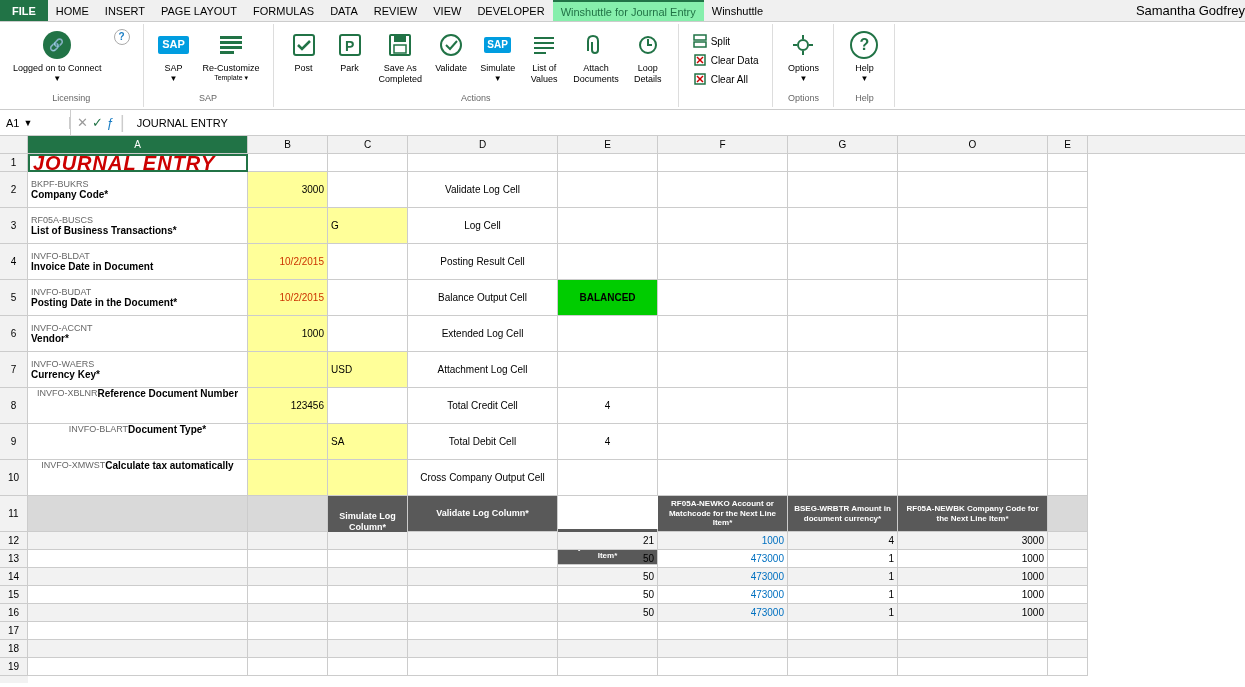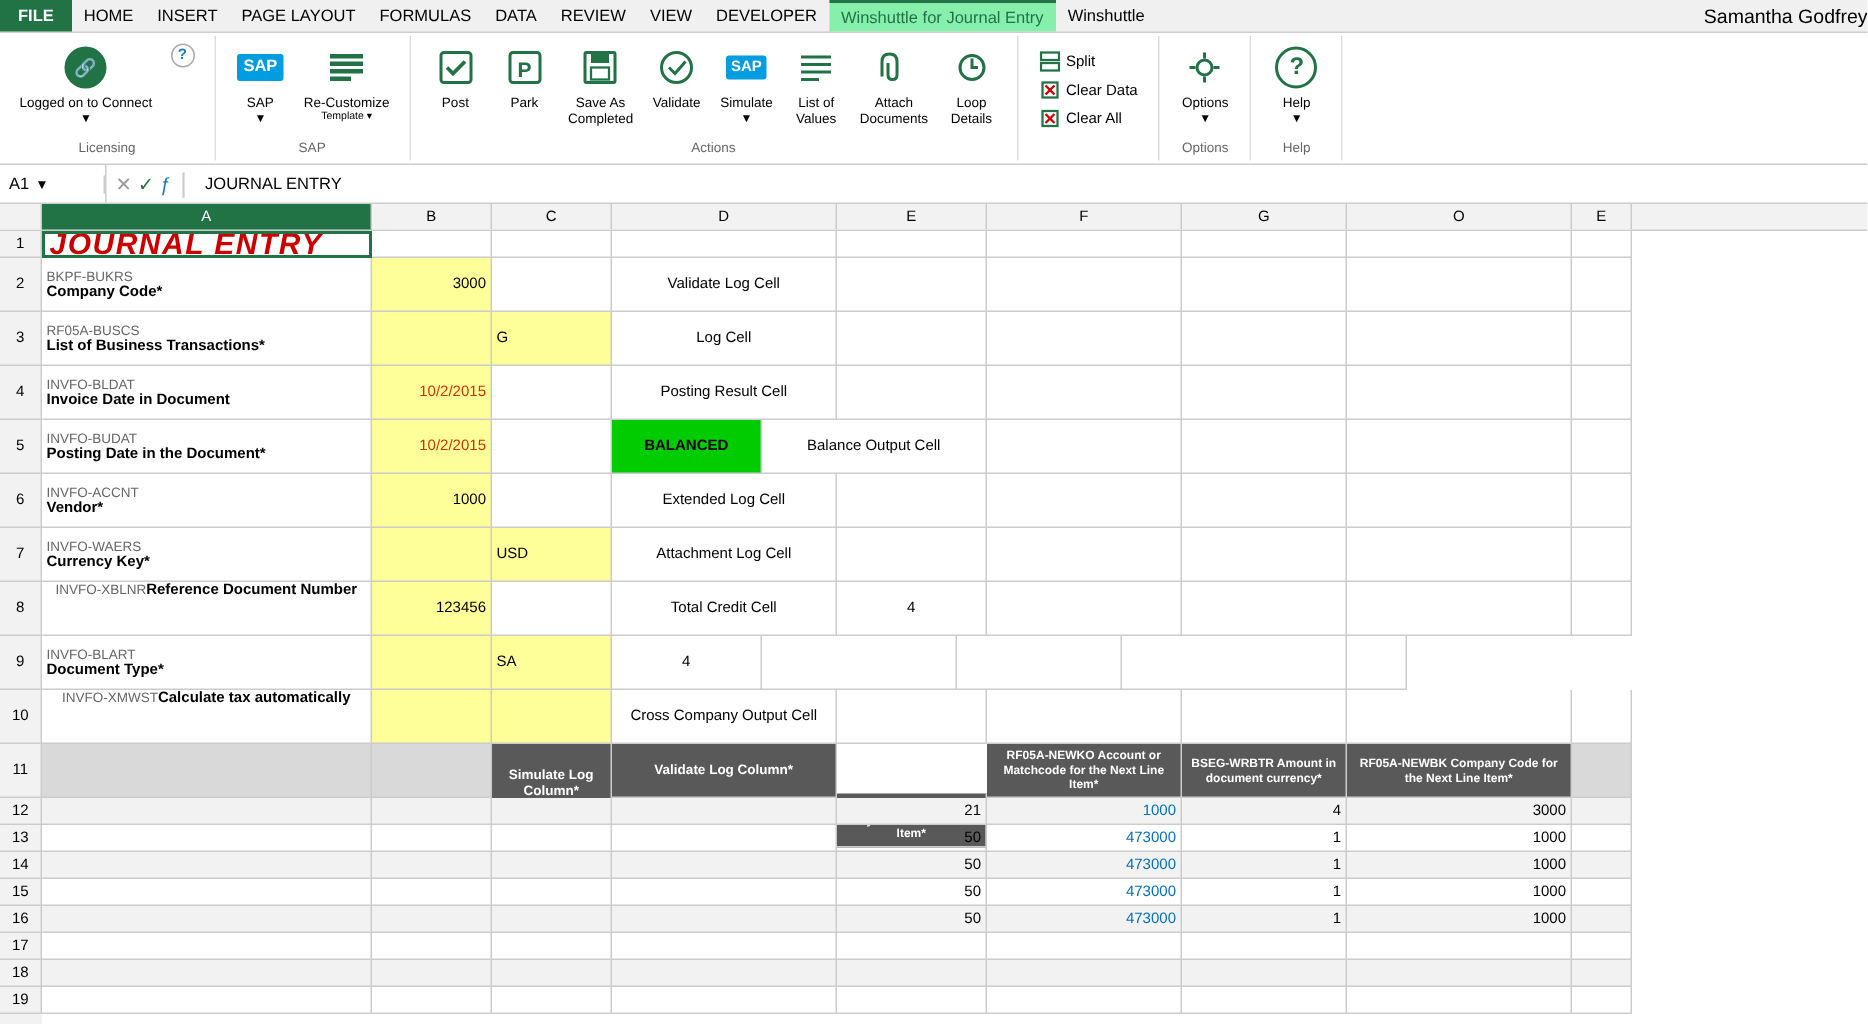--- a/index.html
+++ b/index.html
@@ -629,25 +629,25 @@
 
       <div class="grid-row double-row">
         <div class="cell cell-a" style="height:36px;flex-direction:column;align-items:flex-start;justify-content:center;">
           <span style="font-size:9px;color:#666;">INVFO-BUDAT</span>
           <span style="font-size:10px;font-weight:bold;">Posting Date in the Document*</span>
         </div>
         <div class="cell cell-b cell-yellow cell-right" style="height:36px;">
             <span style="color:#cc3300;">10/2/2015</span>
           </div>
         <div class="cell cell-c" style="height:36px;"></div>
+        <div class="cell cell-d" style="height:36px;justify-content:center;">
+            <span>Balance Output Cell</span>
+          </div>
         <div class="cell cell-e cell-green" style="height:36px;">
             <span>BALANCED</span>
-          </div>
-        <div class="cell cell-d" style="height:36px;justify-content:center;">
-            <span>Balance Output Cell</span>
           </div>
         <div class="cell cell-f" style="height:36px;"></div>
         <div class="cell cell-g" style="height:36px;"></div>
         <div class="cell cell-o" style="height:36px;"></div>
         <div class="cell cell-extra" style="height:36px;"></div>
       </div>
 
       <div class="grid-row double-row">
         <div class="cell cell-a" style="height:36px;flex-direction:column;align-items:flex-start;justify-content:center;">
           <span style="font-size:9px;color:#666;">INVFO-ACCNT</span>
@@ -701,27 +701,30 @@
         <div class="cell cell-e cell-center" style="height:36px;">
             <span>4</span>
           </div>
         <div class="cell cell-f" style="height:36px;"></div>
         <div class="cell cell-g" style="height:36px;"></div>
         <div class="cell cell-o" style="height:36px;"></div>
         <div class="cell cell-extra" style="height:36px;"></div>
       </div>
 
       <div class="grid-row double-row">
-        <div class="cell cell-a" style="height:36px;flex-direction:column;align-items:flex-start;justify-content:center;">
+        <div class="cell cell-a" style="height:36px;flex-direction:row;align-items:flex-start;justify-content:center;">
           <span style="font-size:9px;color:#666;">INVFO-BLART</span>
           <span style="font-size:10px;font-weight:bold;">Document Type*</span>
         </div>
         <div class="cell cell-b cell-yellow" style="height:36px;"></div>
         <div class="cell cell-c cell-yellow" style="height:36px;">
             <span>SA</span>
+          </div>
+        <div class="cell cell-d" style="height:36px;justify-content:center;">
+            <span>Total Debit Cell</span>
           </div>
         <div class="cell cell-e cell-center" style="height:36px;">
             <span>4</span>
           </div>
         <div class="cell cell-f" style="height:36px;"></div>
         <div class="cell cell-g" style="height:36px;"></div>
         <div class="cell cell-o" style="height:36px;"></div>
         <div class="cell cell-extra" style="height:36px;"></div>
       </div>
 

